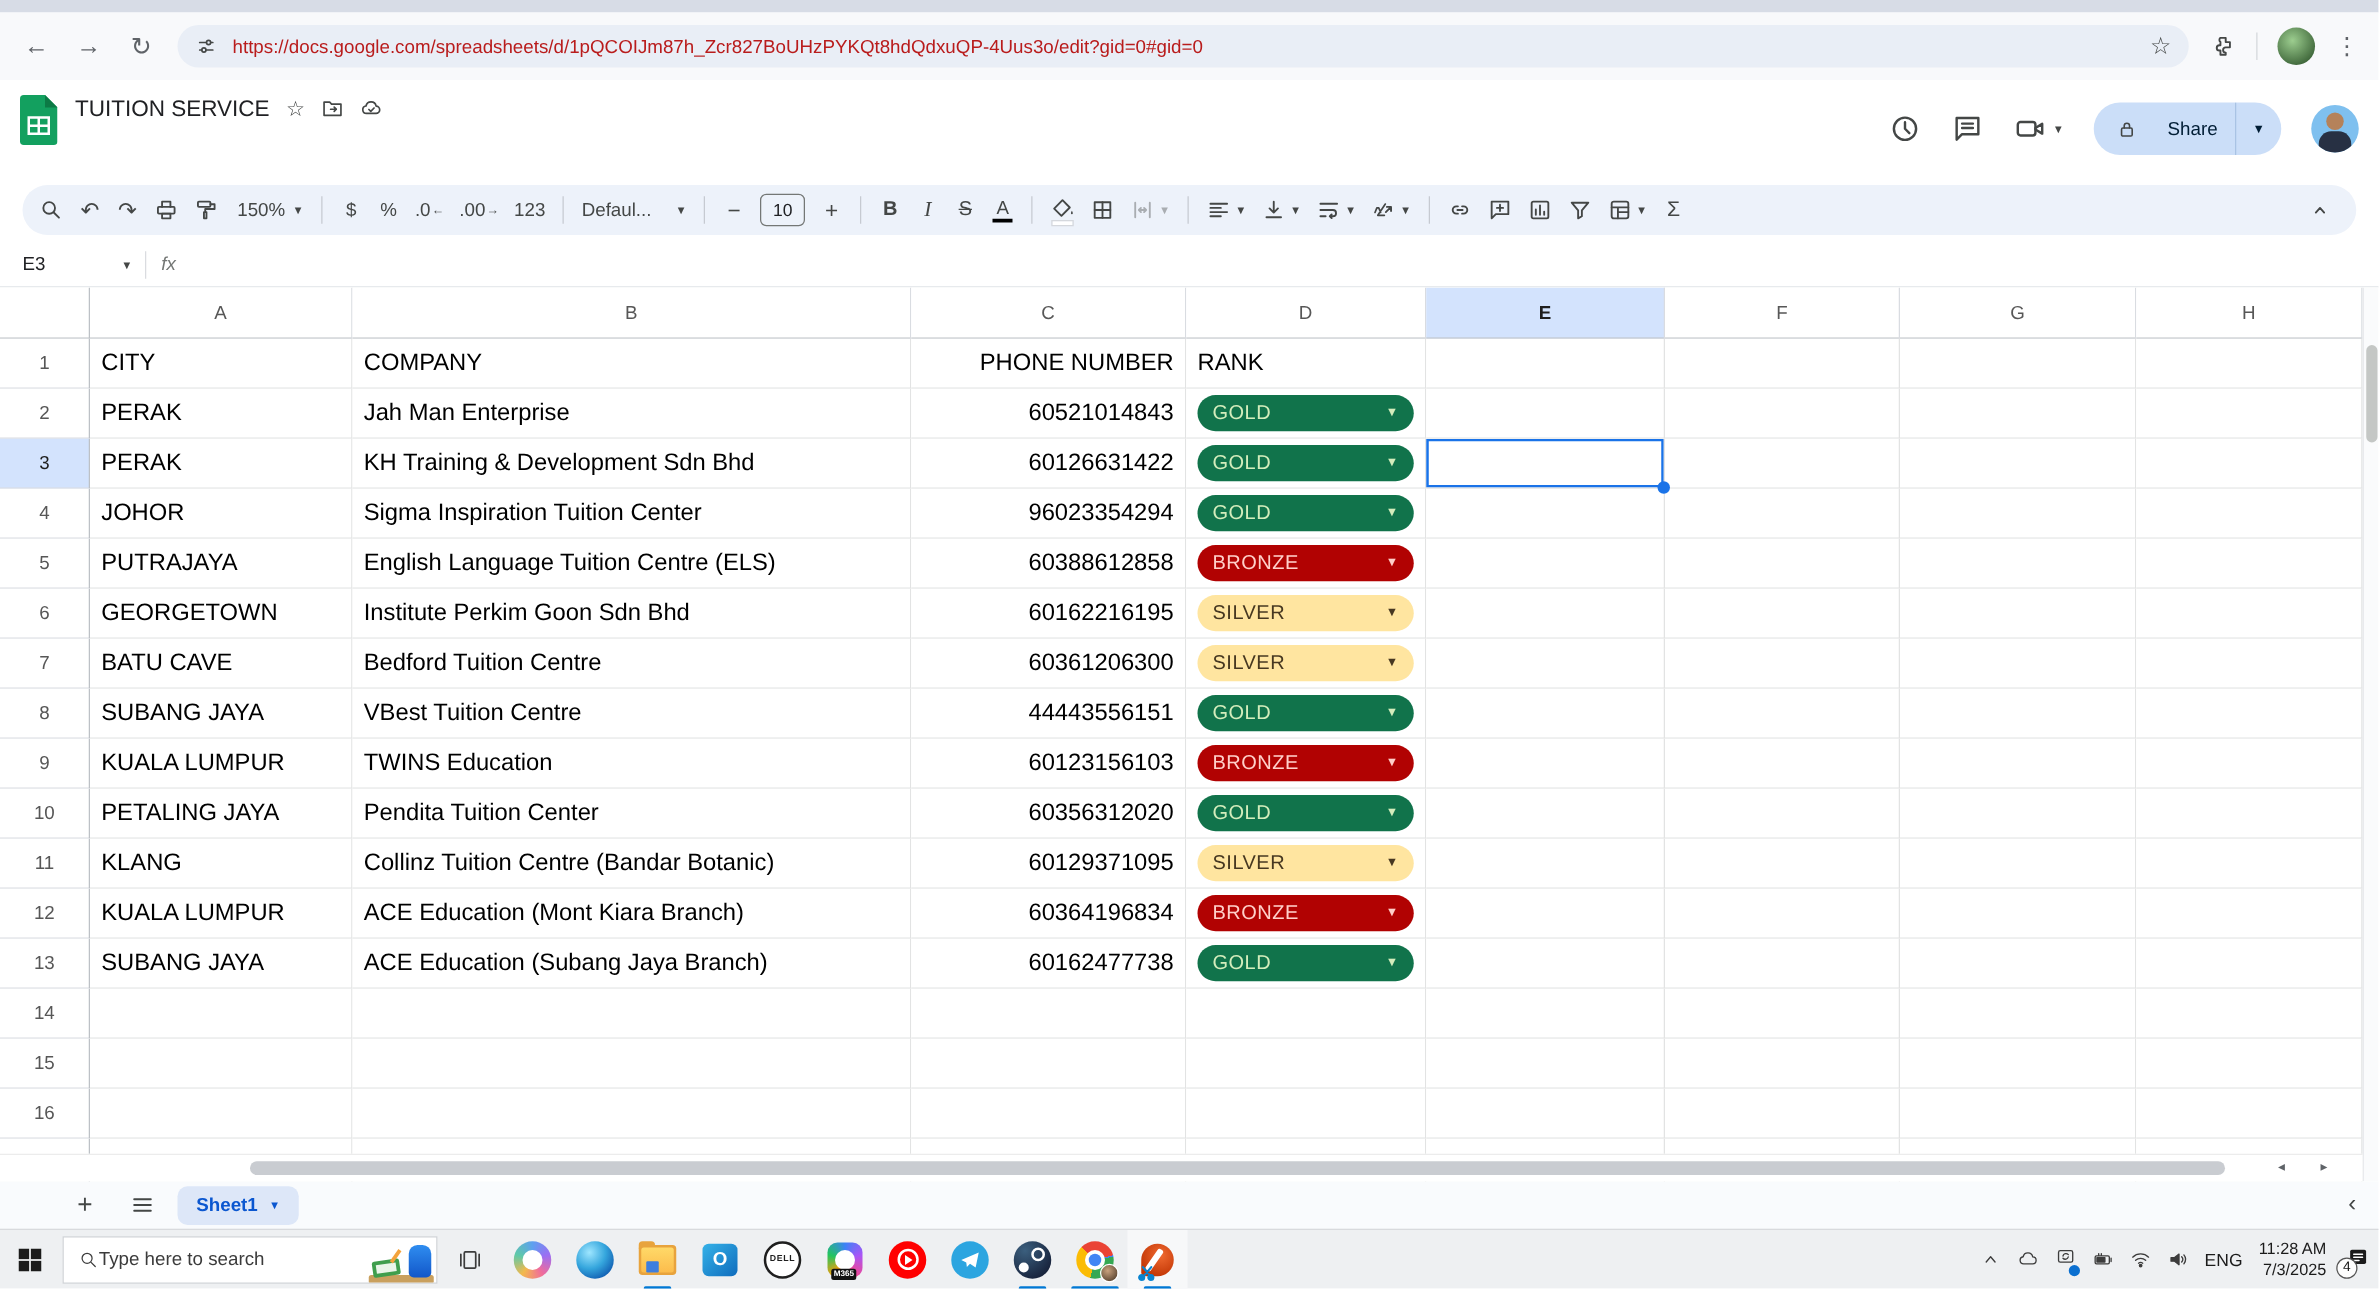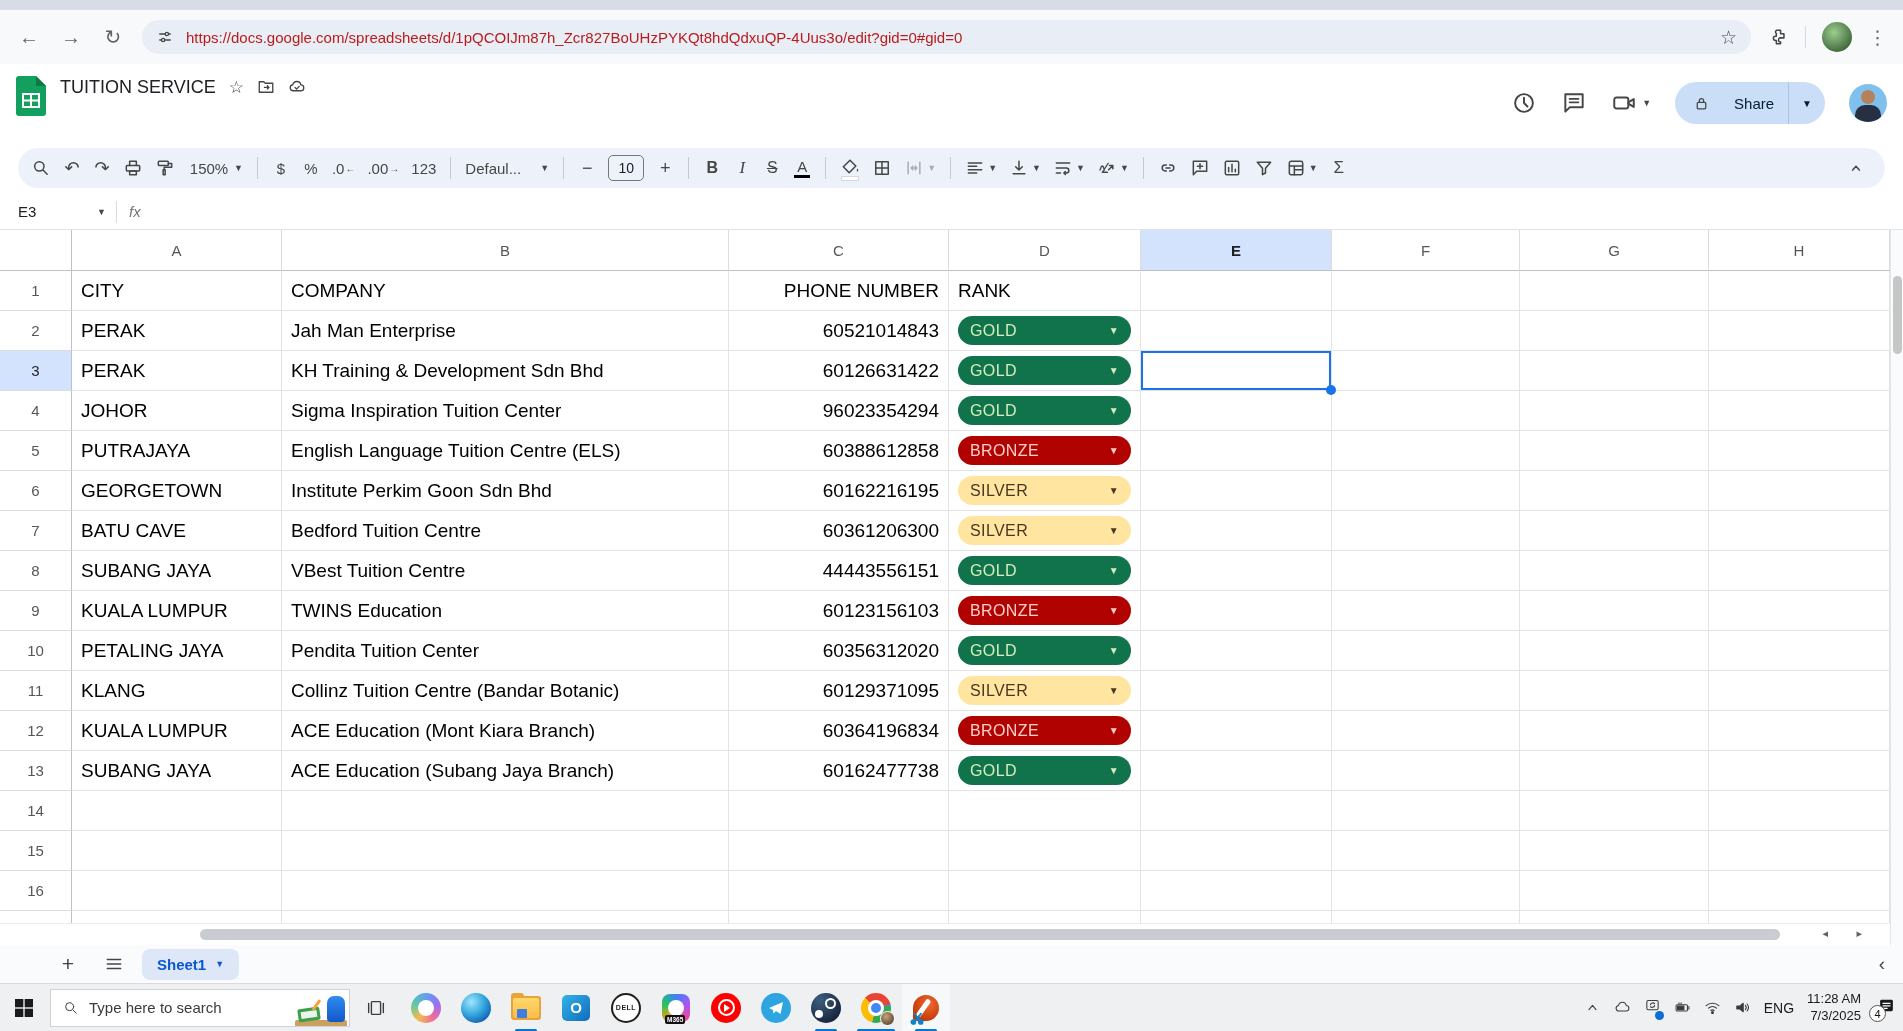--- a/index.html
+++ b/index.html
@@ -88,21 +88,21 @@
   
   .sheetbar{height:38px;background:#f9fbfd;display:flex;align-items:center;padding-left:50px;gap:10px}
   .sbbtn{width:36px;height:30px;display:flex;align-items:center;justify-content:center;color:#444746;font-size:21px;cursor:pointer}
   .stab{background:#dde7f8;border-radius:8px;height:31px;display:flex;align-items:center;gap:9px;padding:0 15px;color:#0b57d0;font-weight:700;font-size:15px;cursor:pointer}
   .stab .caret{color:#0b57d0}
   .sbright{margin-left:auto;margin-right:18px;color:#444746;font-size:19px;cursor:pointer}
 
   
   .taskbar{height:48px;background:#eef0f2;border-top:1px solid #d8dadd;display:flex;align-items:center;gap:2px}
   .tbtn{width:48px;height:48px;display:flex;align-items:center;justify-content:center;position:relative;flex:none;cursor:pointer}
-  .tsearch{width:300px;height:38px;background:#fff;border:1px solid #cfd2d6;display:flex;align-items:center;gap:10px;padding:0 0 0 12px;font-size:15px;color:#3b3b3b;overflow:hidden;cursor:text}
+  .tsearch{width:300px;height:38px;background:#fff;border:1px solid #cfd2d6;display:flex;align-items:center;padding:0 0 0 12px;font-size:15px;color:#3b3b3b;overflow:hidden;cursor:text}
   .deco{margin-left:auto;width:56px;height:38px;position:relative;flex:none}
   .deco .desk{position:absolute;left:2px;bottom:0;width:52px;height:7px;background:#c9a05e;border-radius:2px}
   .deco .book{position:absolute;left:5px;bottom:6px;width:22px;height:13px;background:#3f9e4d;border-radius:2px;transform:rotate(-8deg)}
   .deco .page{position:absolute;left:8px;bottom:9px;width:16px;height:7px;background:#e9f5e9;transform:rotate(-8deg)}
   .deco .pack{position:absolute;right:4px;bottom:5px;width:18px;height:26px;background:linear-gradient(#2f8df0,#1257c9);border-radius:7px 7px 4px 4px}
   .deco .pencil{position:absolute;left:22px;bottom:16px;width:3px;height:12px;background:#f3a33c;transform:rotate(35deg)}
   .appind{position:absolute;bottom:0;left:13px;right:13px;height:3px;background:#0078d4;border-radius:2px}
   .appind.wide{left:5px;right:5px}
   .tbtn.active{background:#f7f8f9}
   .circ{width:30px;height:30px;border-radius:50%;position:relative;flex:none}

